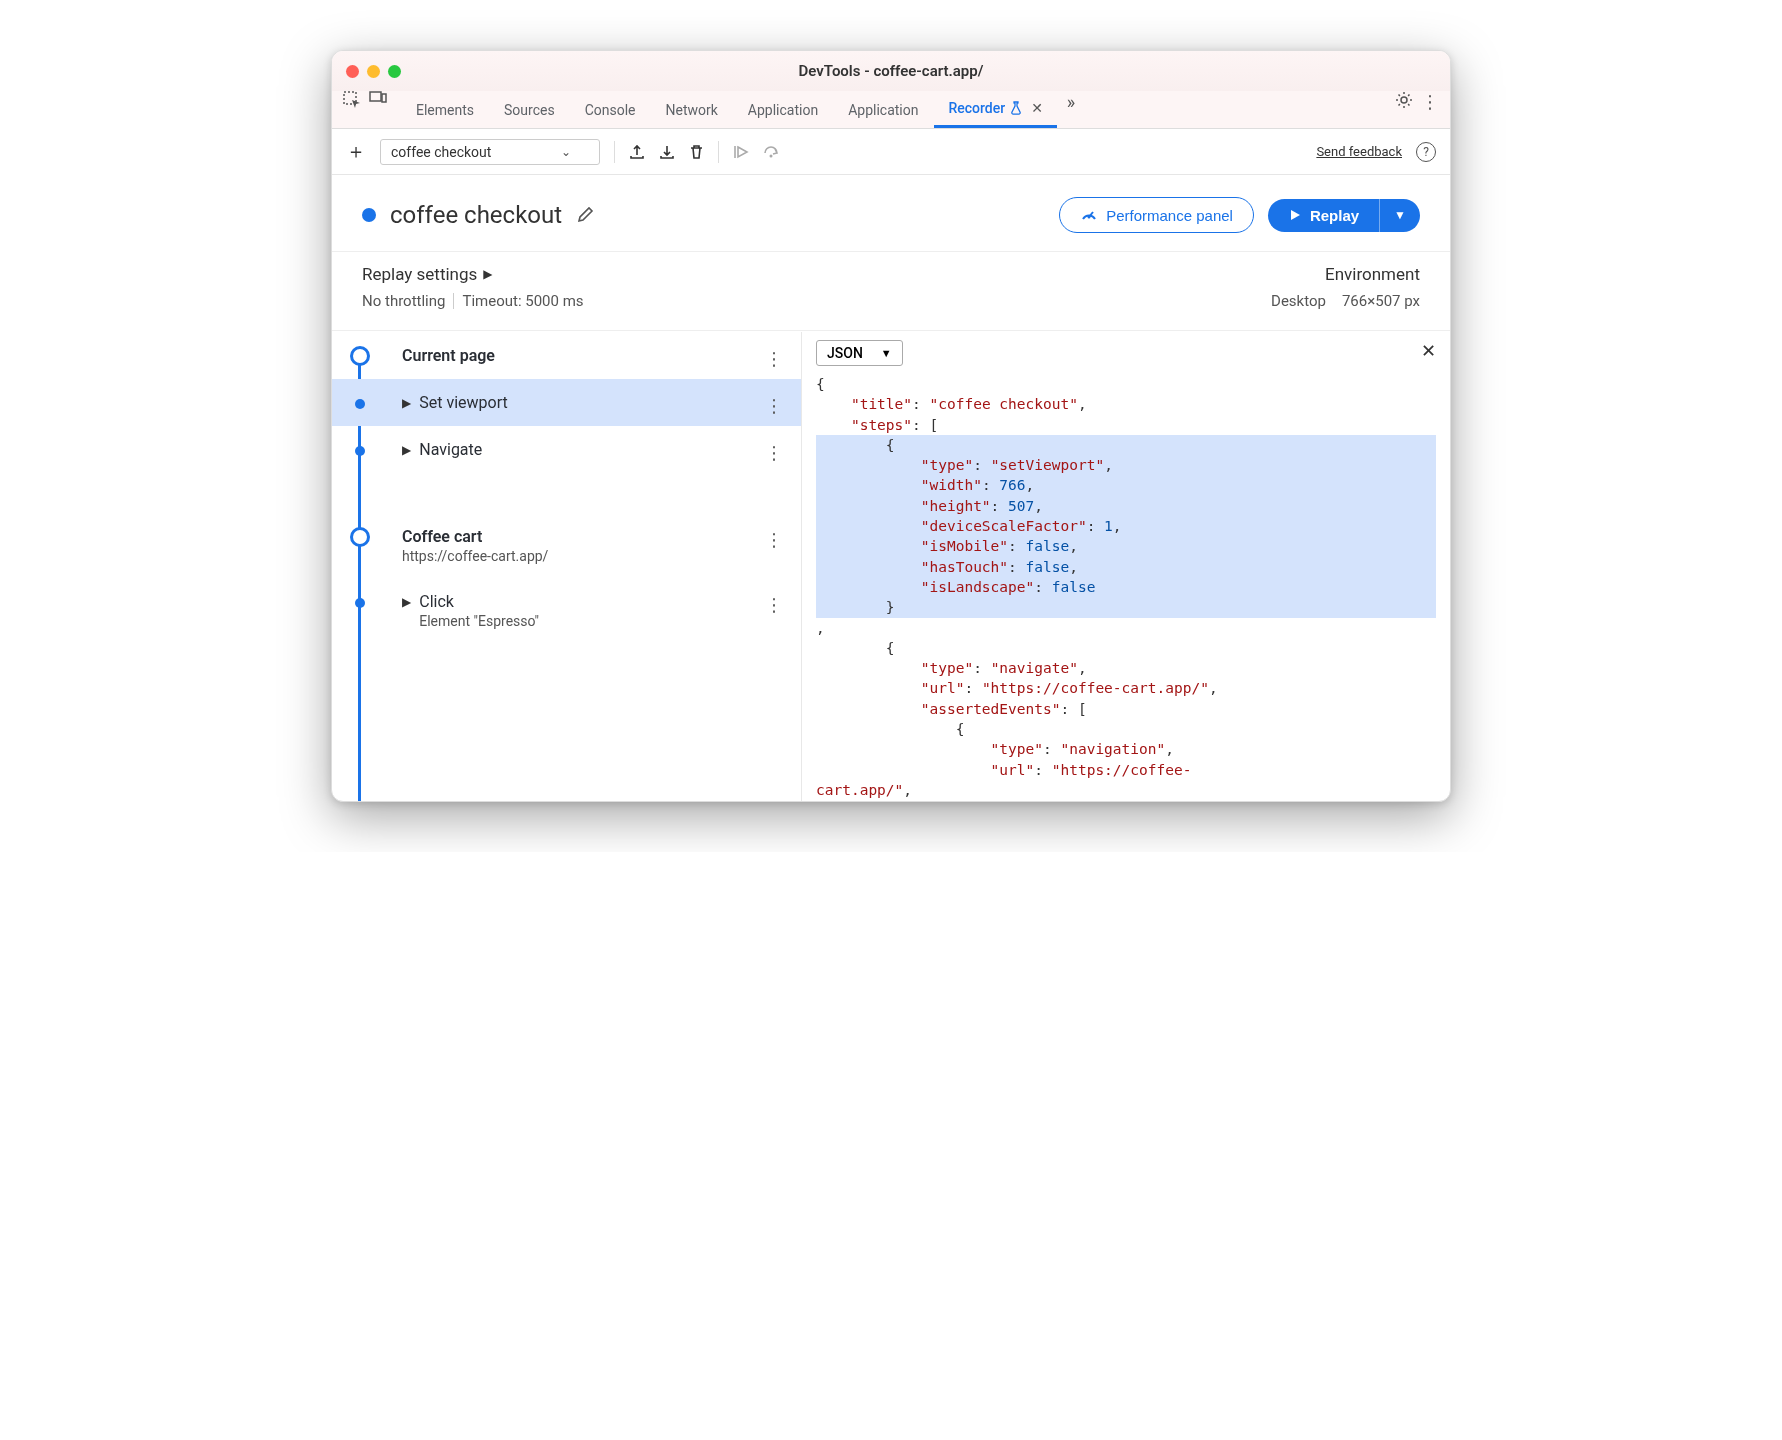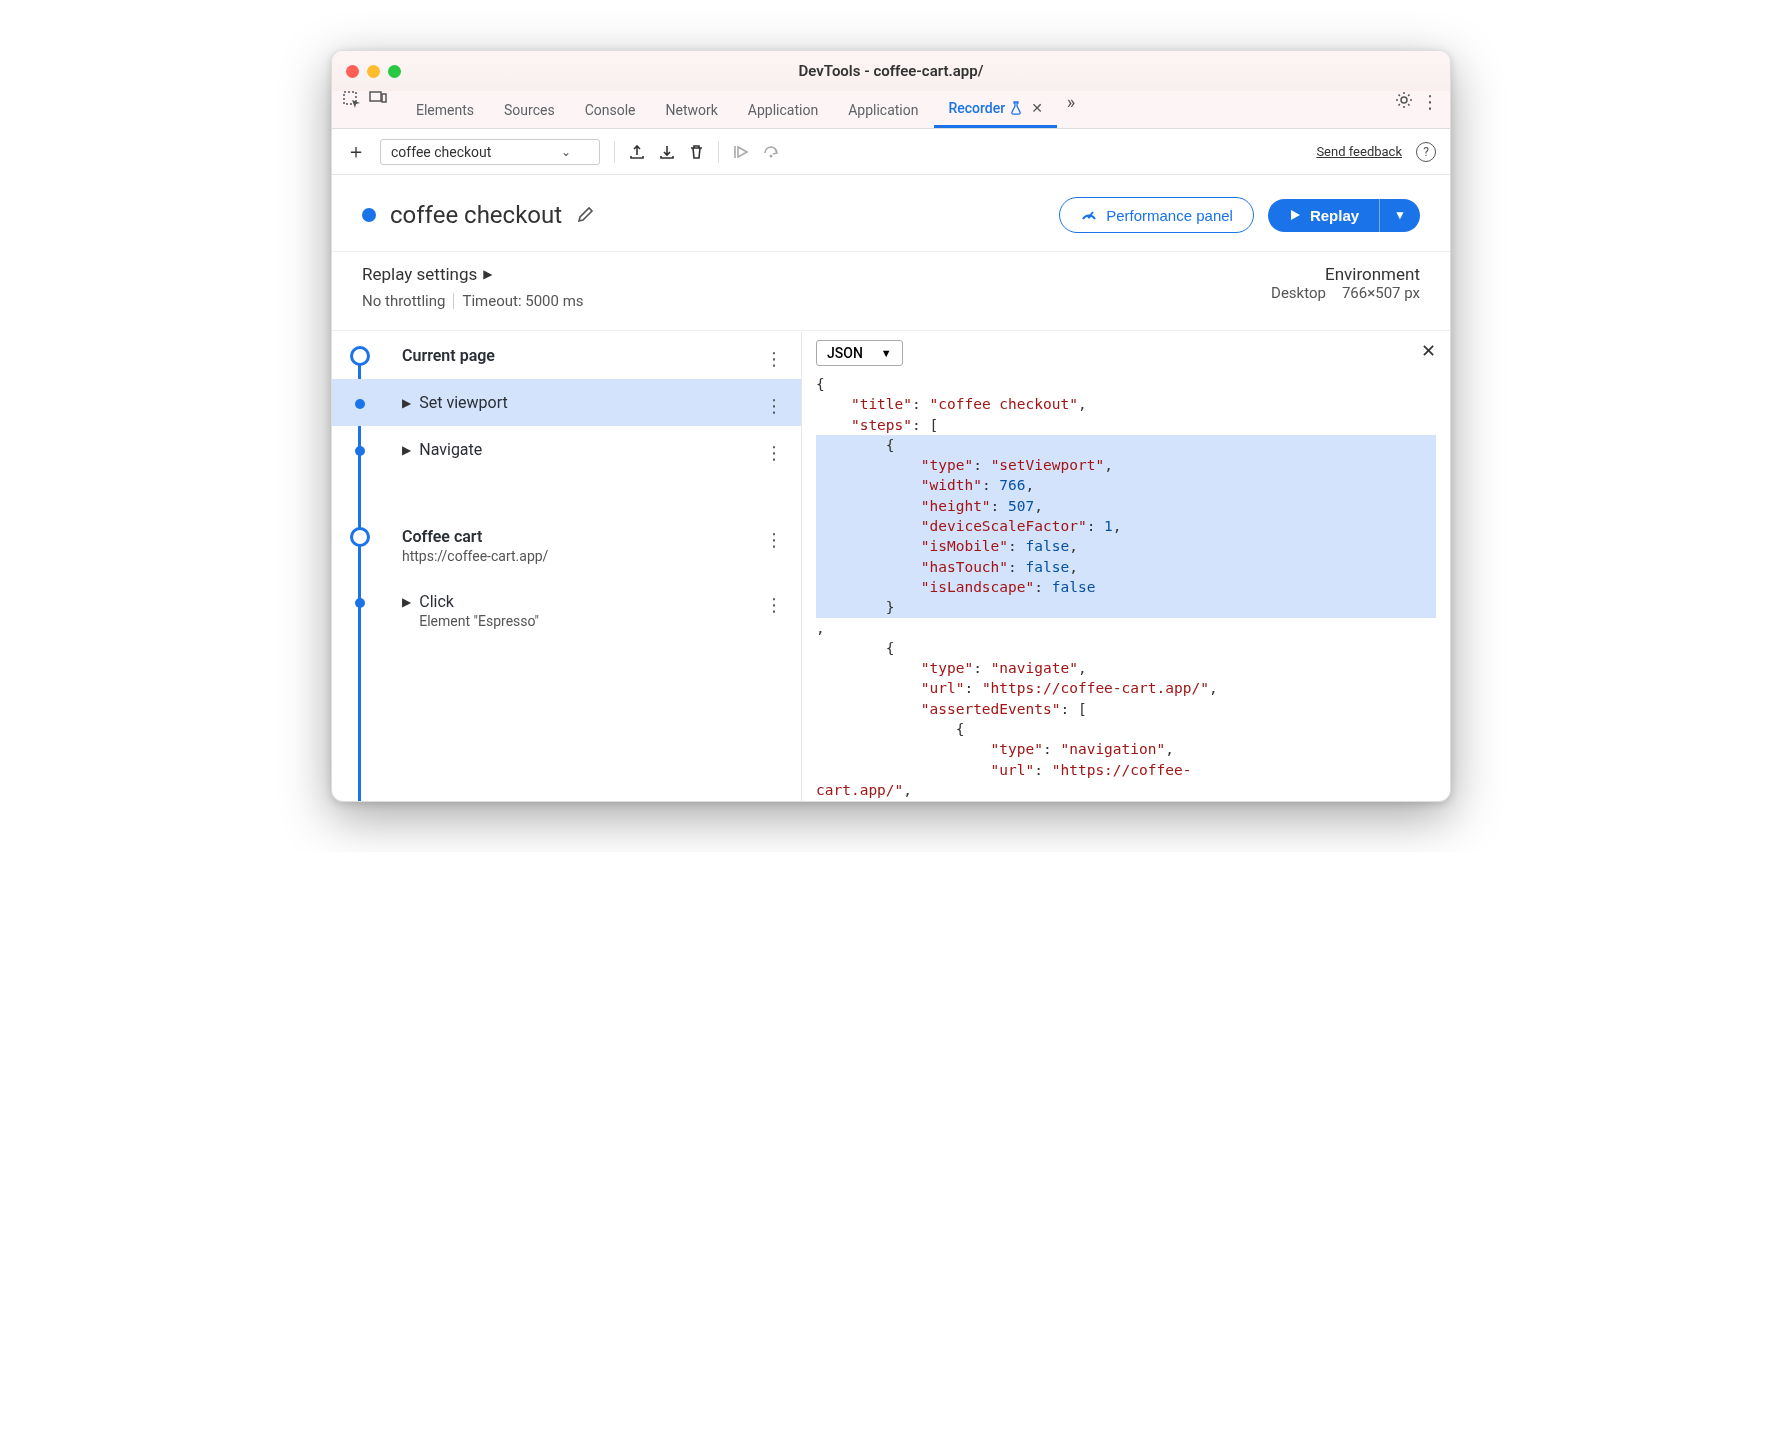--- a/index.html
+++ b/index.html
@@ -99,21 +99,21 @@
 }
 .settings-row {
   padding: 12px 30px 20px;
   display:flex;
   border-bottom:1px solid #eee;
 }
 .settings-left { flex:1; }
 .settings-label { font-size:17px; color:#333; display:flex; align-items:center; gap:6px; margin-bottom:8px; }
 .settings-sub { font-size:15px; color:#555; display:flex; gap:8px; align-items:center;}
 .settings-sub .vs { width:1px; height:16px; background:#ccc; }
-.env-label { font-size:17px; color:#333; text-align:right; }
+.env-label { font-size:17px; color:#333; text-align:right; margin-bottom:8px; }
 .env-sub { font-size:15px; color:#555; display:flex; gap:8px; align-items:center;margin-left:20px;}
 .main { display:flex; height:470px; border-top:1px solid transparent;}
 .timeline { flex:0 0 470px; border-right:1px solid #e8e8e8; position:relative; overflow-y:auto;}
 .timeline::-webkit-scrollbar{width:12px}
 .timeline::-webkit-scrollbar-thumb{background:#c8c8c8;border-radius:6px}
 .tline { position:absolute; left:26px; top:18px; bottom:0; width:3px; background:#1a73e8; }
 .step { position:relative; padding:14px 44px 14px 70px; display:flex; align-items:flex-start;}
 .step.selected { background:#d4e3fc; }
 .step .marker { position:absolute; left:18px; top:14px; }
 .marker.big { width:20px; height:20px; border:3px solid #1a73e8; background:#fff; border-radius:50%; }

